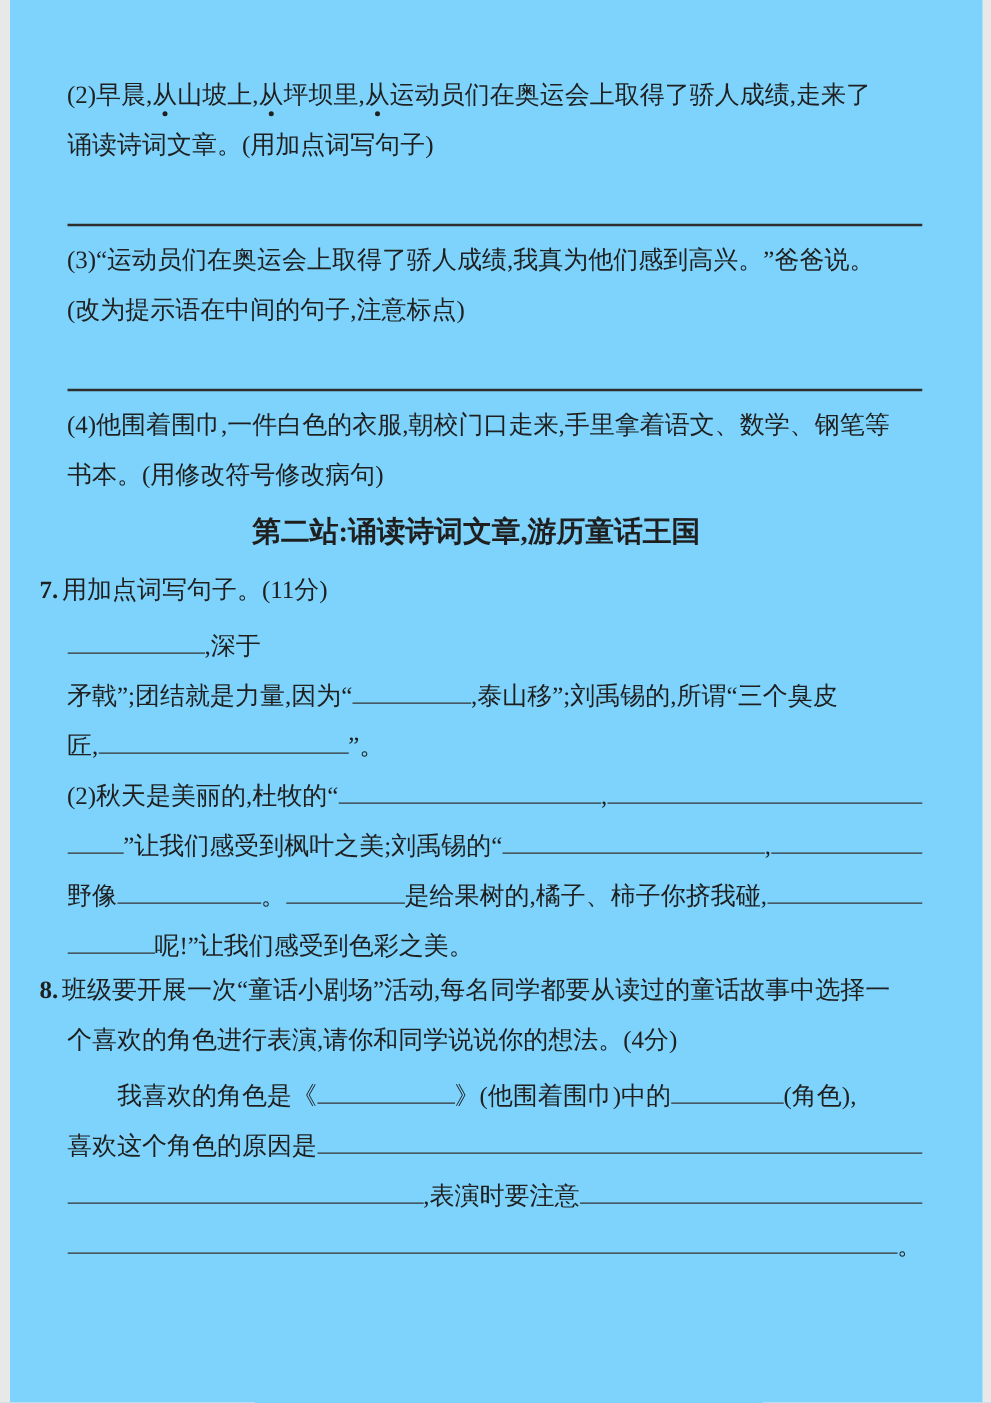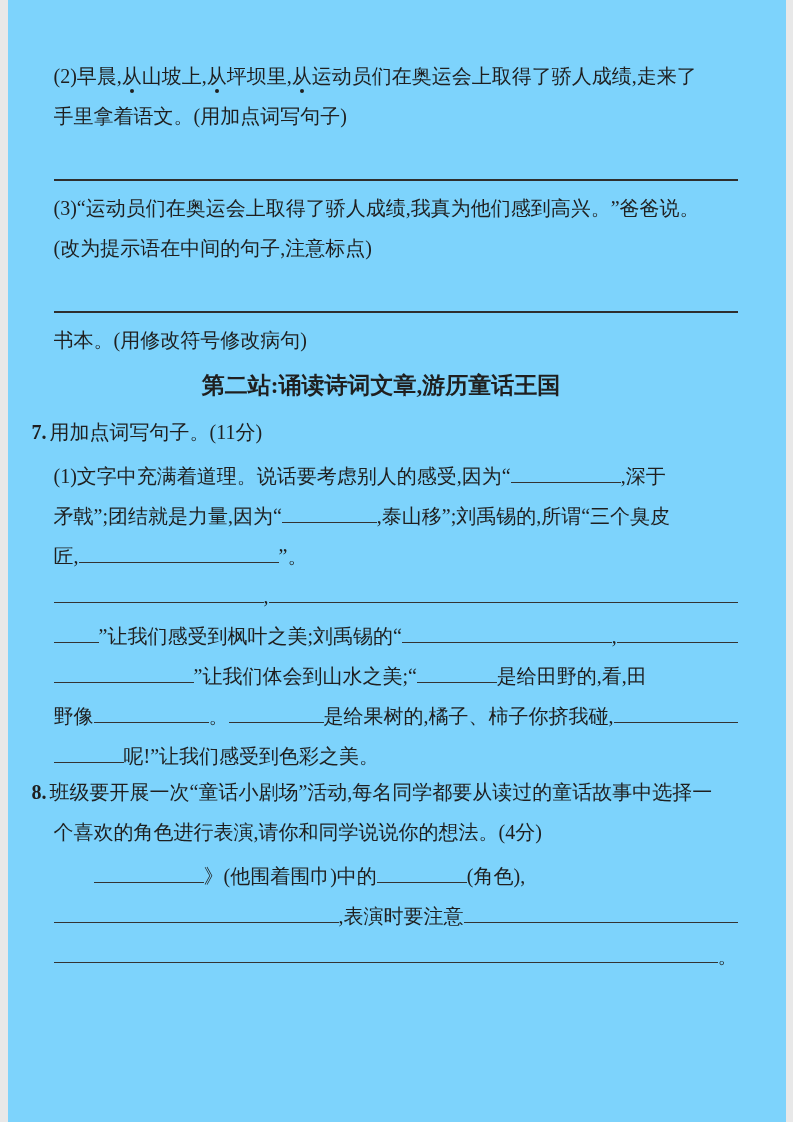--- a/index.html
+++ b/index.html
@@ -67,76 +67,73 @@
       <div class="line text ind-sub">
         <span class="seg">(2)早晨,</span>
         <span class="seg dot">从</span>
         <span class="seg">山坡上,</span>
         <span class="seg dot">从</span>
         <span class="seg">坪坝里,</span>
         <span class="seg dot">从</span>
         <span class="seg">运动员们在奥运会上取得了骄人成绩,走来了</span>
       </div>
       <div class="line text ind-sub">
-        <span class="seg">手里拿着语文。(用加点词写句子)</span>
+        <span class="seg">诵读诗词文章。(用加点词写句子)</span>
       </div>
       <div class="line rule ind-num">
         <span class="rule-bar"></span>
       </div>
       <div class="line text ind-sub">
         <span class="seg">(3)“运动员们在奥运会上取得了骄人成绩,我真为他们感到高兴。”爸爸说。</span>
       </div>
       <div class="line text ind-sub">
         <span class="seg">(改为提示语在中间的句子,注意标点)</span>
       </div>
       <div class="line rule ind-num">
         <span class="rule-bar"></span>
       </div>
       <div class="line text ind-sub">
+        <span class="seg">(4)他围着围巾,一件白色的衣服,朝校门口走来,手里拿着语文、数学、钢笔等</span>
+      </div>
+      <div class="line text ind-sub">
         <span class="seg">书本。(用修改符号修改病句)</span>
       </div>
       <div class="line heading ind-num">
         <span class="seg">第二站:诵读诗词文章,游历童话王国</span>
       </div>
       <div class="line text ind-num">
         <span class="seg bold">7.</span>
         <span class="seg">用加点词写句子。(11分)</span>
       </div>
       <div class="line text ind-sub">
-        <span class="seg">(1)文字中充满着道理。说话要考虑别人的感受,因为“</span>
         <span class="blank" style="width: 110px;"></span>
         <span class="seg">,深于</span>
       </div>
       <div class="line text ind-sub">
         <span class="seg">矛戟”;团结就是力量,因为“</span>
         <span class="blank" style="width: 95px;"></span>
         <span class="seg">,泰山移”;刘禹锡的,所谓“三个臭皮</span>
       </div>
       <div class="line text ind-sub">
         <span class="seg">匠,</span>
         <span class="blank" style="width: 200px;"></span>
         <span class="seg">”。</span>
       </div>
       <div class="line text ind-sub">
+        <span class="seg">(2)秋天是美丽的,杜牧的“</span>
         <span class="blank" style="width: 210px;"></span>
         <span class="seg">,</span>
         <span class="blank fill"></span>
       </div>
       <div class="line text ind-sub">
         <span class="blank" style="width: 45px;"></span>
         <span class="seg">”让我们感受到枫叶之美;刘禹锡的“</span>
         <span class="blank" style="width: 210px;"></span>
         <span class="seg">,</span>
         <span class="blank fill"></span>
-      </div>
-      <div class="line text ind-sub">
-        <span class="blank" style="width: 140px;"></span>
-        <span class="seg">”让我们体会到山水之美;“</span>
-        <span class="blank" style="width: 80px;"></span>
-        <span class="seg">是给田野的,看,田</span>
       </div>
       <div class="line text ind-sub">
         <span class="seg">野像</span>
         <span class="blank" style="width: 115px;"></span>
         <span class="seg">。</span>
         <span class="blank" style="width: 95px;"></span>
         <span class="seg">是给果树的,橘子、柿子你挤我碰,</span>
         <span class="blank fill"></span>
       </div>
       <div class="line text ind-sub">
@@ -144,24 +141,29 @@
         <span class="seg">呢!”让我们感受到色彩之美。</span>
       </div>
       <div class="line text ind-num">
         <span class="seg bold">8.</span>
         <span class="seg">班级要开展一次“童话小剧场”活动,每名同学都要从读过的童话故事中选择一</span>
       </div>
       <div class="line text ind-sub">
         <span class="seg">个喜欢的角色进行表演,请你和同学说说你的想法。(4分)</span>
       </div>
       <div class="line text ind-para">
+        <span class="seg">我喜欢的角色是《</span>
         <span class="blank" style="width: 110px;"></span>
         <span class="seg">》(他围着围巾)中的</span>
         <span class="blank" style="width: 90px;"></span>
         <span class="seg">(角色),</span>
+      </div>
+      <div class="line text ind-sub">
+        <span class="seg">喜欢这个角色的原因是</span>
+        <span class="blank fill"></span>
       </div>
       <div class="line text ind-sub">
         <span class="blank" style="width: 285px;"></span>
         <span class="seg">,表演时要注意</span>
         <span class="blank fill"></span>
       </div>
       <div class="line text ind-sub">
         <span class="blank fill"></span>
         <span class="seg">。</span>
       </div>

